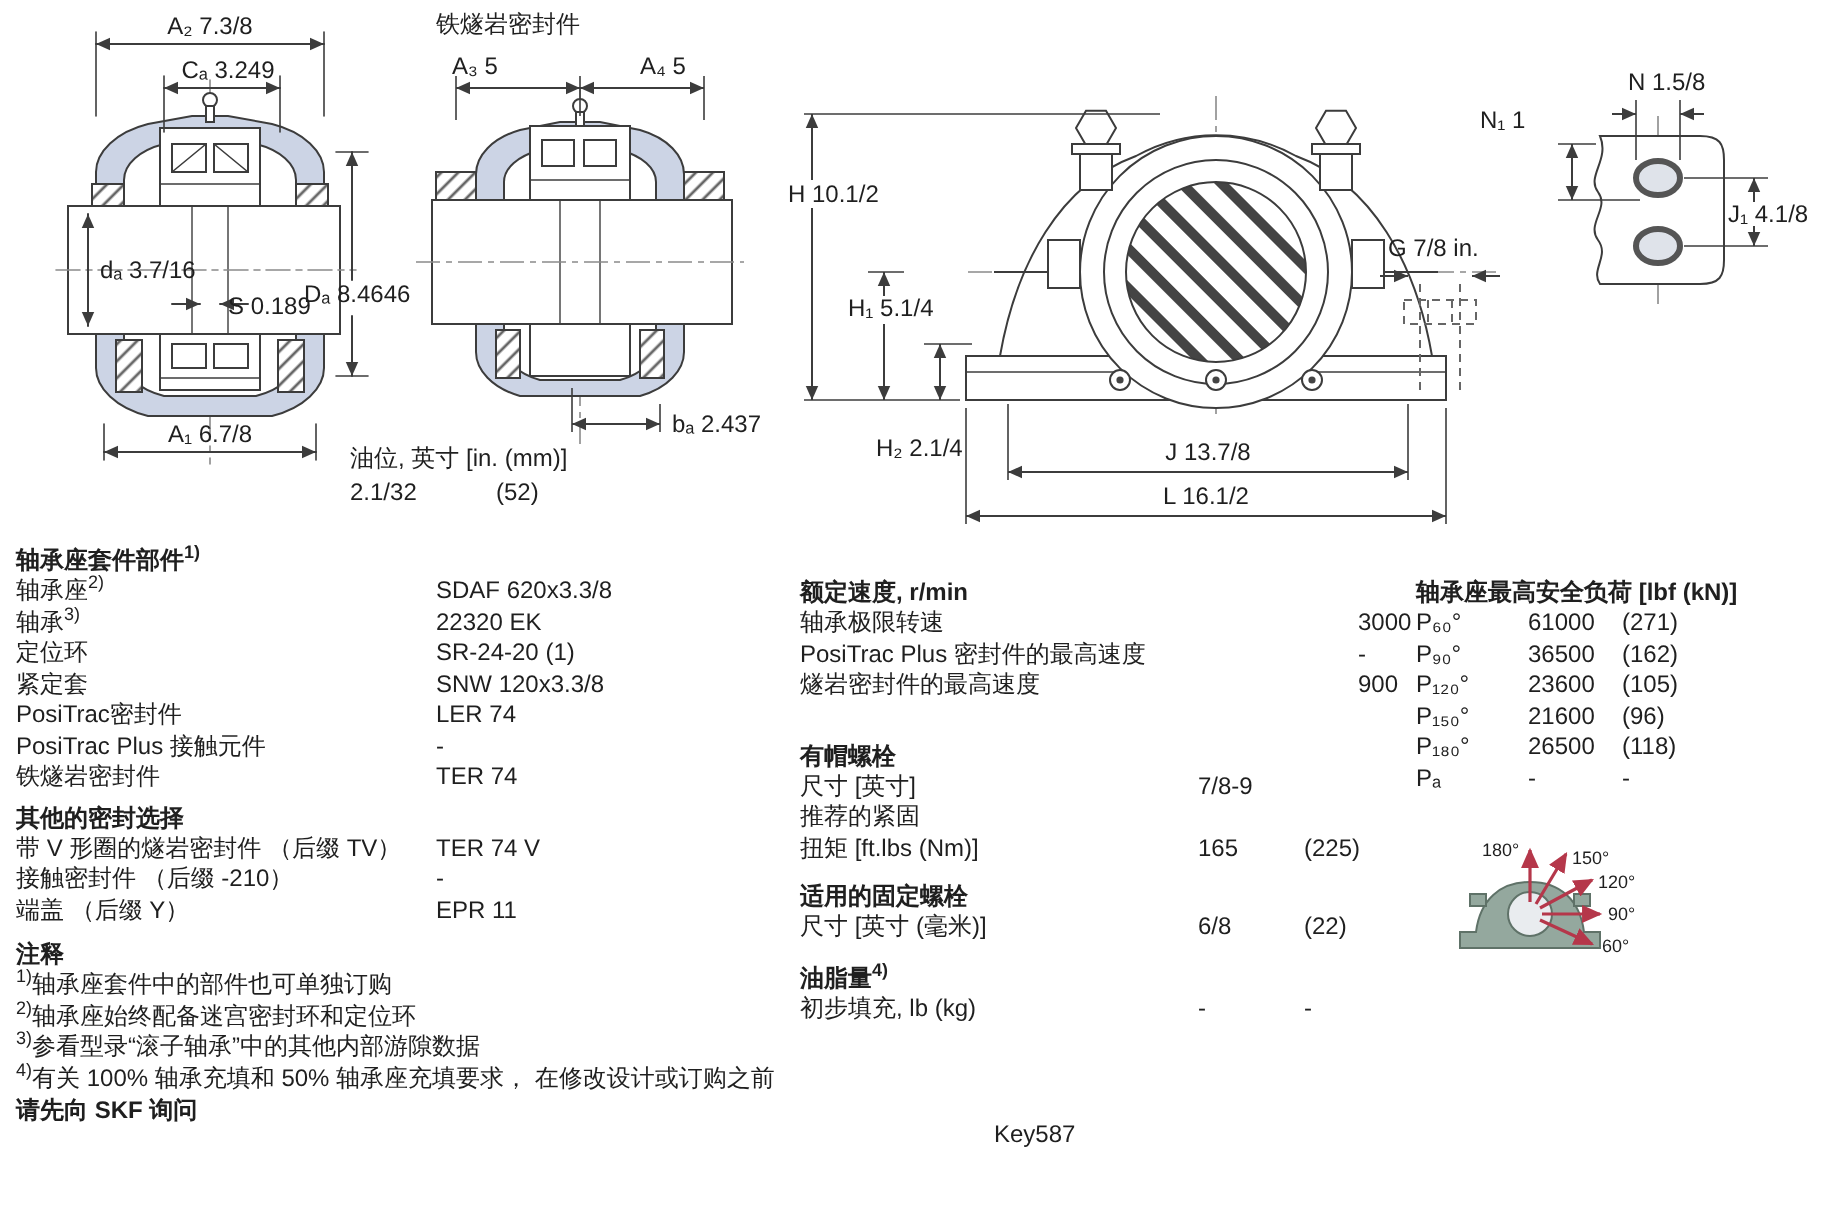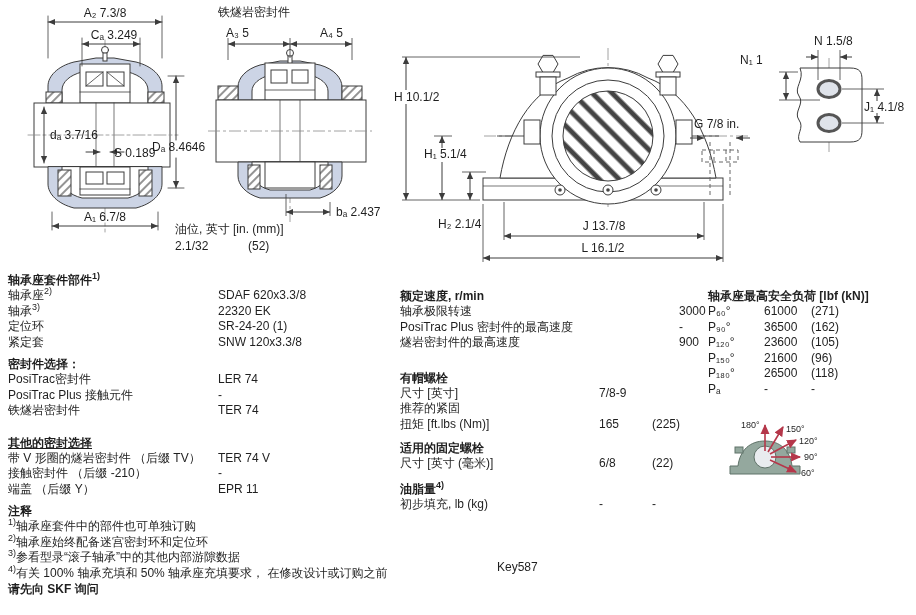--- a/index.html
+++ b/index.html
@@ -7,21 +7,21 @@
   body { position: relative; font-family: "Liberation Sans","DejaVu Sans",sans-serif; font-size: 12px; color: #1f1f1f; }
   svg text { font-family: "Liberation Sans","DejaVu Sans",sans-serif; font-size: 12px; fill: #1f1f1f; }
   svg text.cjk { font-size: 12px; }
   svg text.small { font-size: 9px; }
   .drawings { position: absolute; left: 0; top: 0; }
   .col-left  { position: absolute; left: 8px;   top: 272px; width: 388px; }
   .col-mid   { position: absolute; left: 400px; top: 288px; width: 318px; }
   .col-right { position: absolute; left: 708px; top: 288px; width: 190px; }
   .sec-title { font-weight: bold; line-height: 16px; white-space: nowrap; }
   .mt6 { margin-top: 6px; } .mt8 { margin-top: 8px; } .mt9 { margin-top: 9px; }
-  .mt12 { margin-top: 16px; text-decoration: underline; } .mt19 { margin-top: 19px; }
+  .mt12 { margin-top: 4px; } .mt19 { margin-top: 19px; }
   sup { font-size: 9px; line-height: 0; vertical-align: super; }
   .kv, .kvs, .kv3, .kvp { display: flex; line-height: 15.5px; }
   .kv .lb  { width: 210px; flex: none; white-space: nowrap; }
   .kv .vl  { flex: 1; white-space: nowrap; }
   .kvs .lb { width: 255px; flex: none; white-space: nowrap; }
   .kvs .vl { flex: 1; margin-left: 24px; }
   .kv3 .lb { width: 199px; flex: none; white-space: nowrap; }
   .kv3 .v1 { width: 53px; flex: none; }
   .kv3 .v2 { flex: 1; }
   .kvp .lb { width: 56px; flex: none; }
@@ -250,21 +250,20 @@
     </div>
   <div class="kv">
       <span class="lb"><span>定位环</span><sup></sup></span>
       <span class="vl">SR-24-20 (1)</span>
     </div>
   <div class="kv">
       <span class="lb"><span>紧定套</span><sup></sup></span>
       <span class="vl">SNW 120x3.3/8</span>
     </div>
 
-  <div class="sec-title mt6">密封件选择：</div>
   <div class="kv">
       <span class="lb">PosiTrac密封件</span>
       <span class="vl">LER 74</span>
     </div>
   <div class="kv">
       <span class="lb">PosiTrac Plus 接触元件</span>
       <span class="vl">-</span>
     </div>
   <div class="kv">
       <span class="lb">铁燧岩密封件</span>

